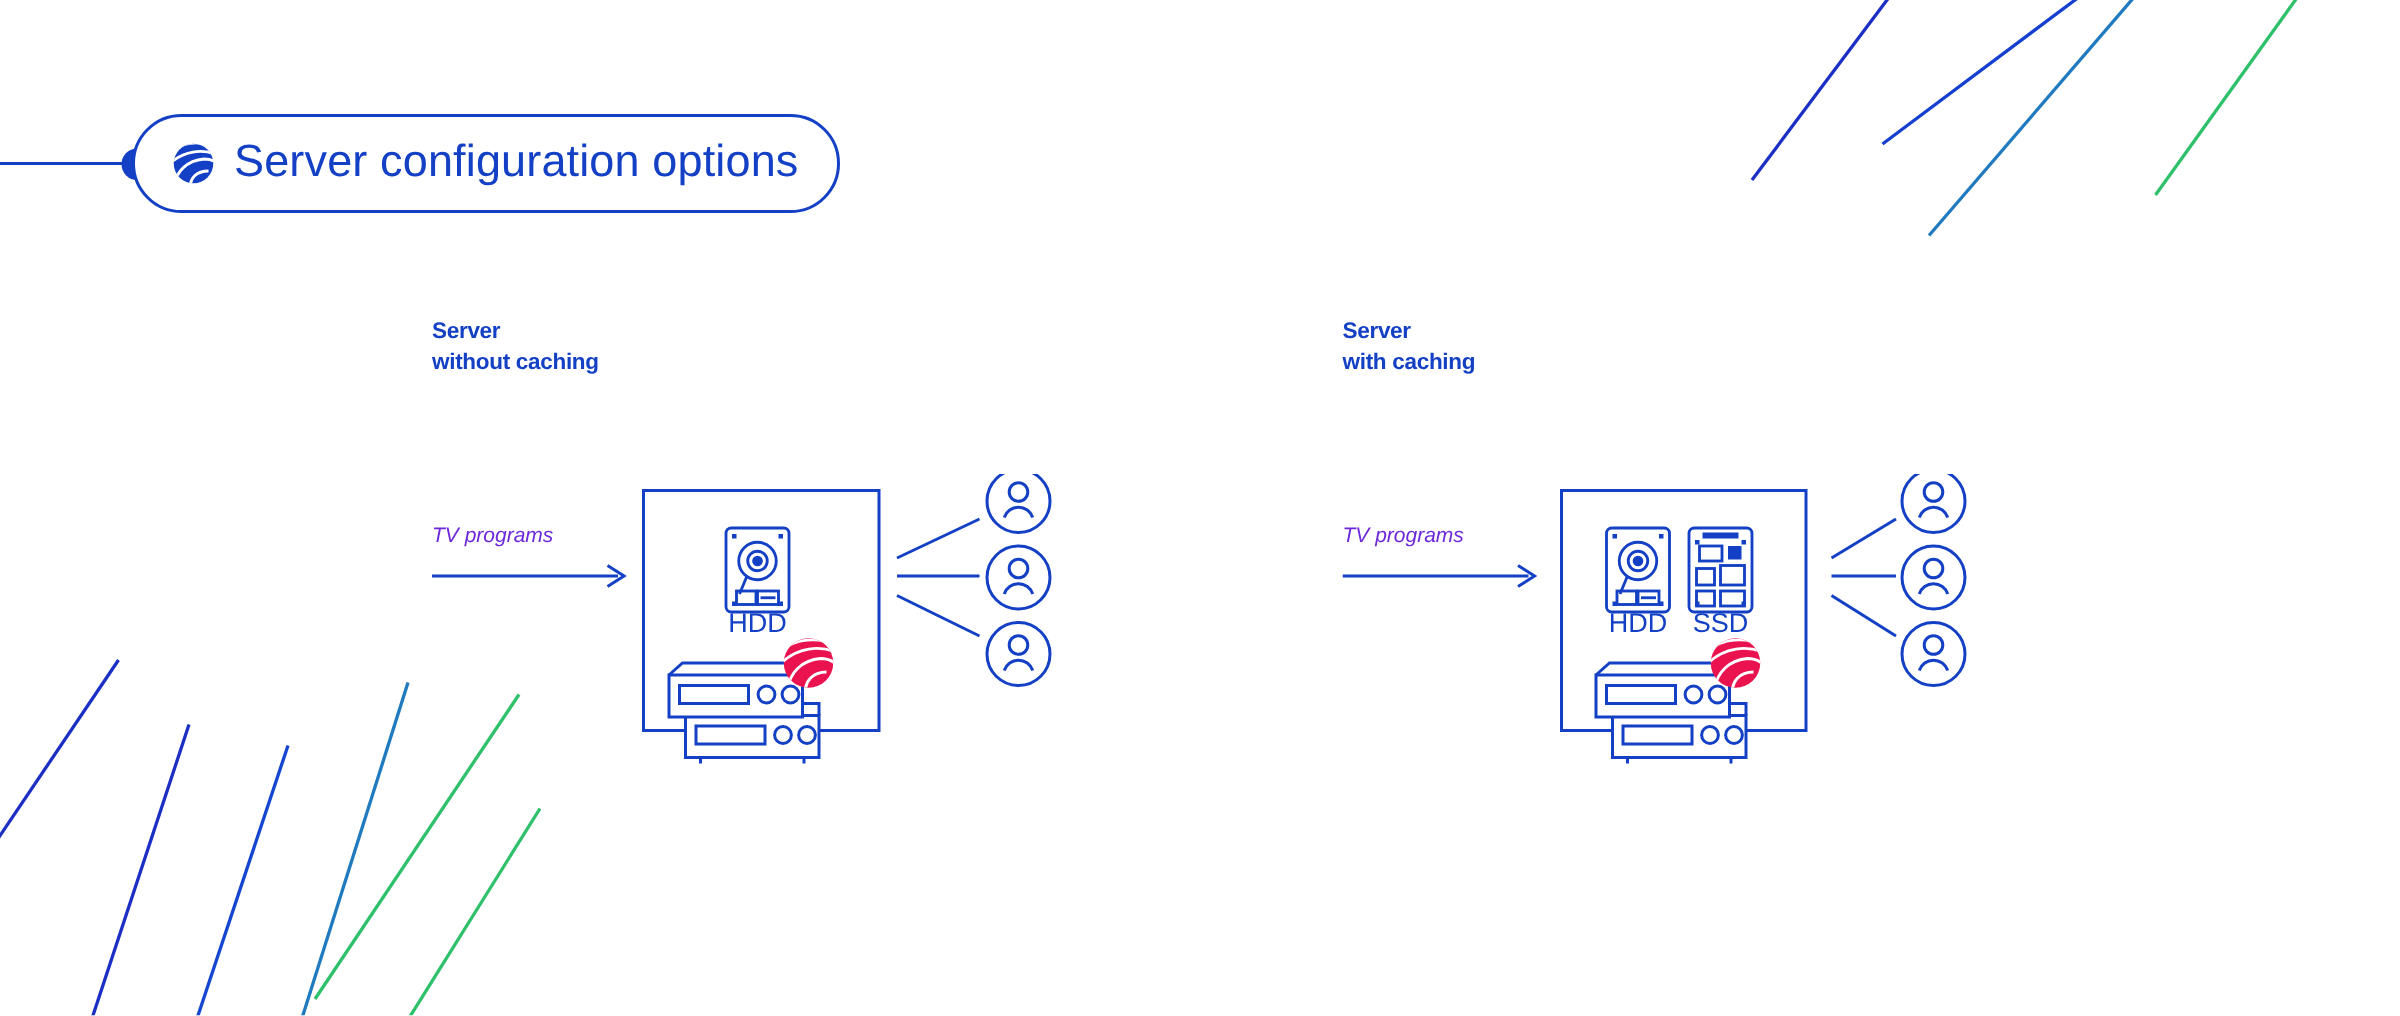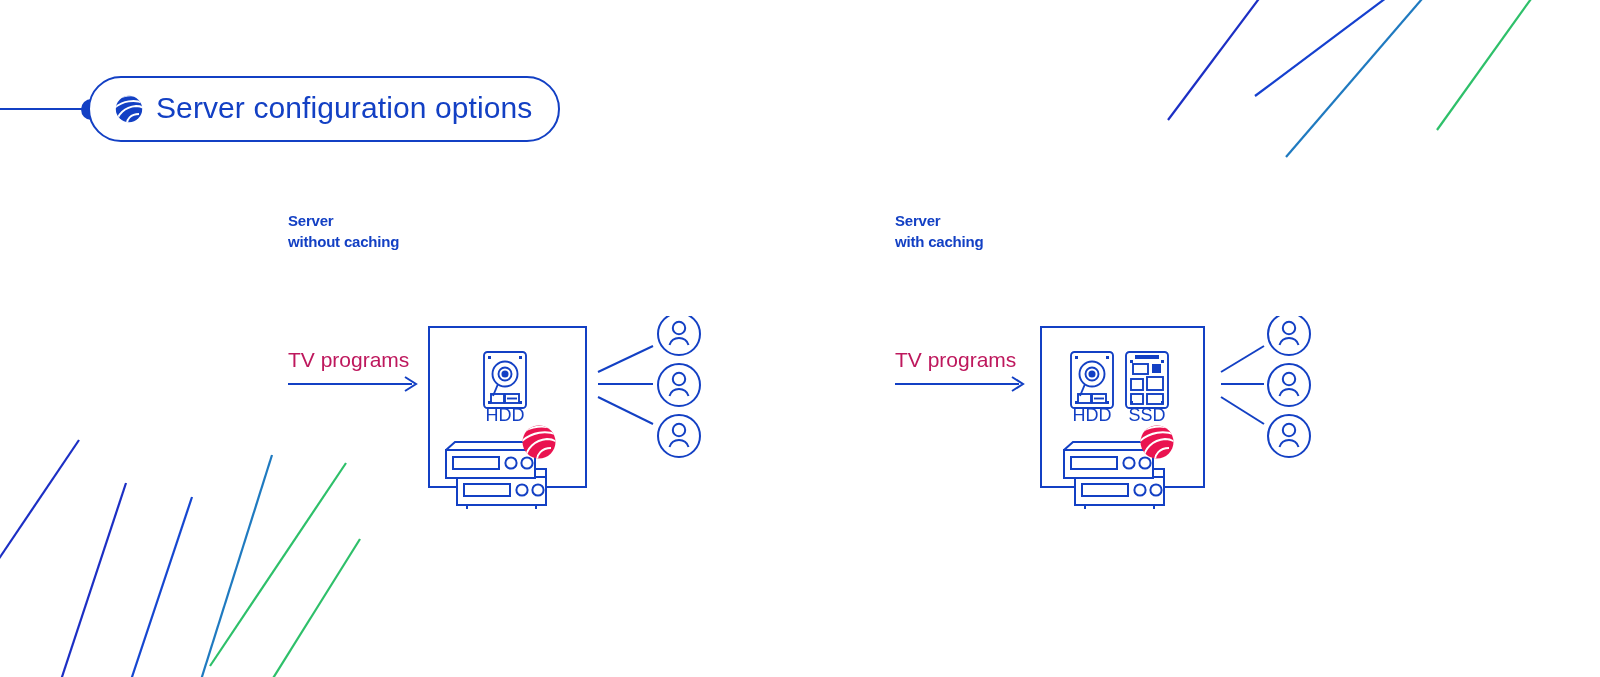--- a/index.html
+++ b/index.html
@@ -92,23 +92,24 @@
     letter-spacing: -0.2px;
   }
   .panel-diagram {
     position: relative;
     width: 430px;
     height: 230px;
     margin-top: 63px;
   }
   .flow-label {
     position: absolute;
-    font-size: 21px;
-    color: #be185d;
+    font-size: 14px;
+    color: #6d28d9;
     white-space: nowrap;
+    font-style: italic;
   }
   .panel-svg { position: absolute; left: 0; top: 0; }
 </style>
 </head>
 <body>
 
 <div id="stage">
 
   <svg class="deco-layer" width="1600" height="677" viewBox="0 0 1600 677" aria-hidden="true">
 

